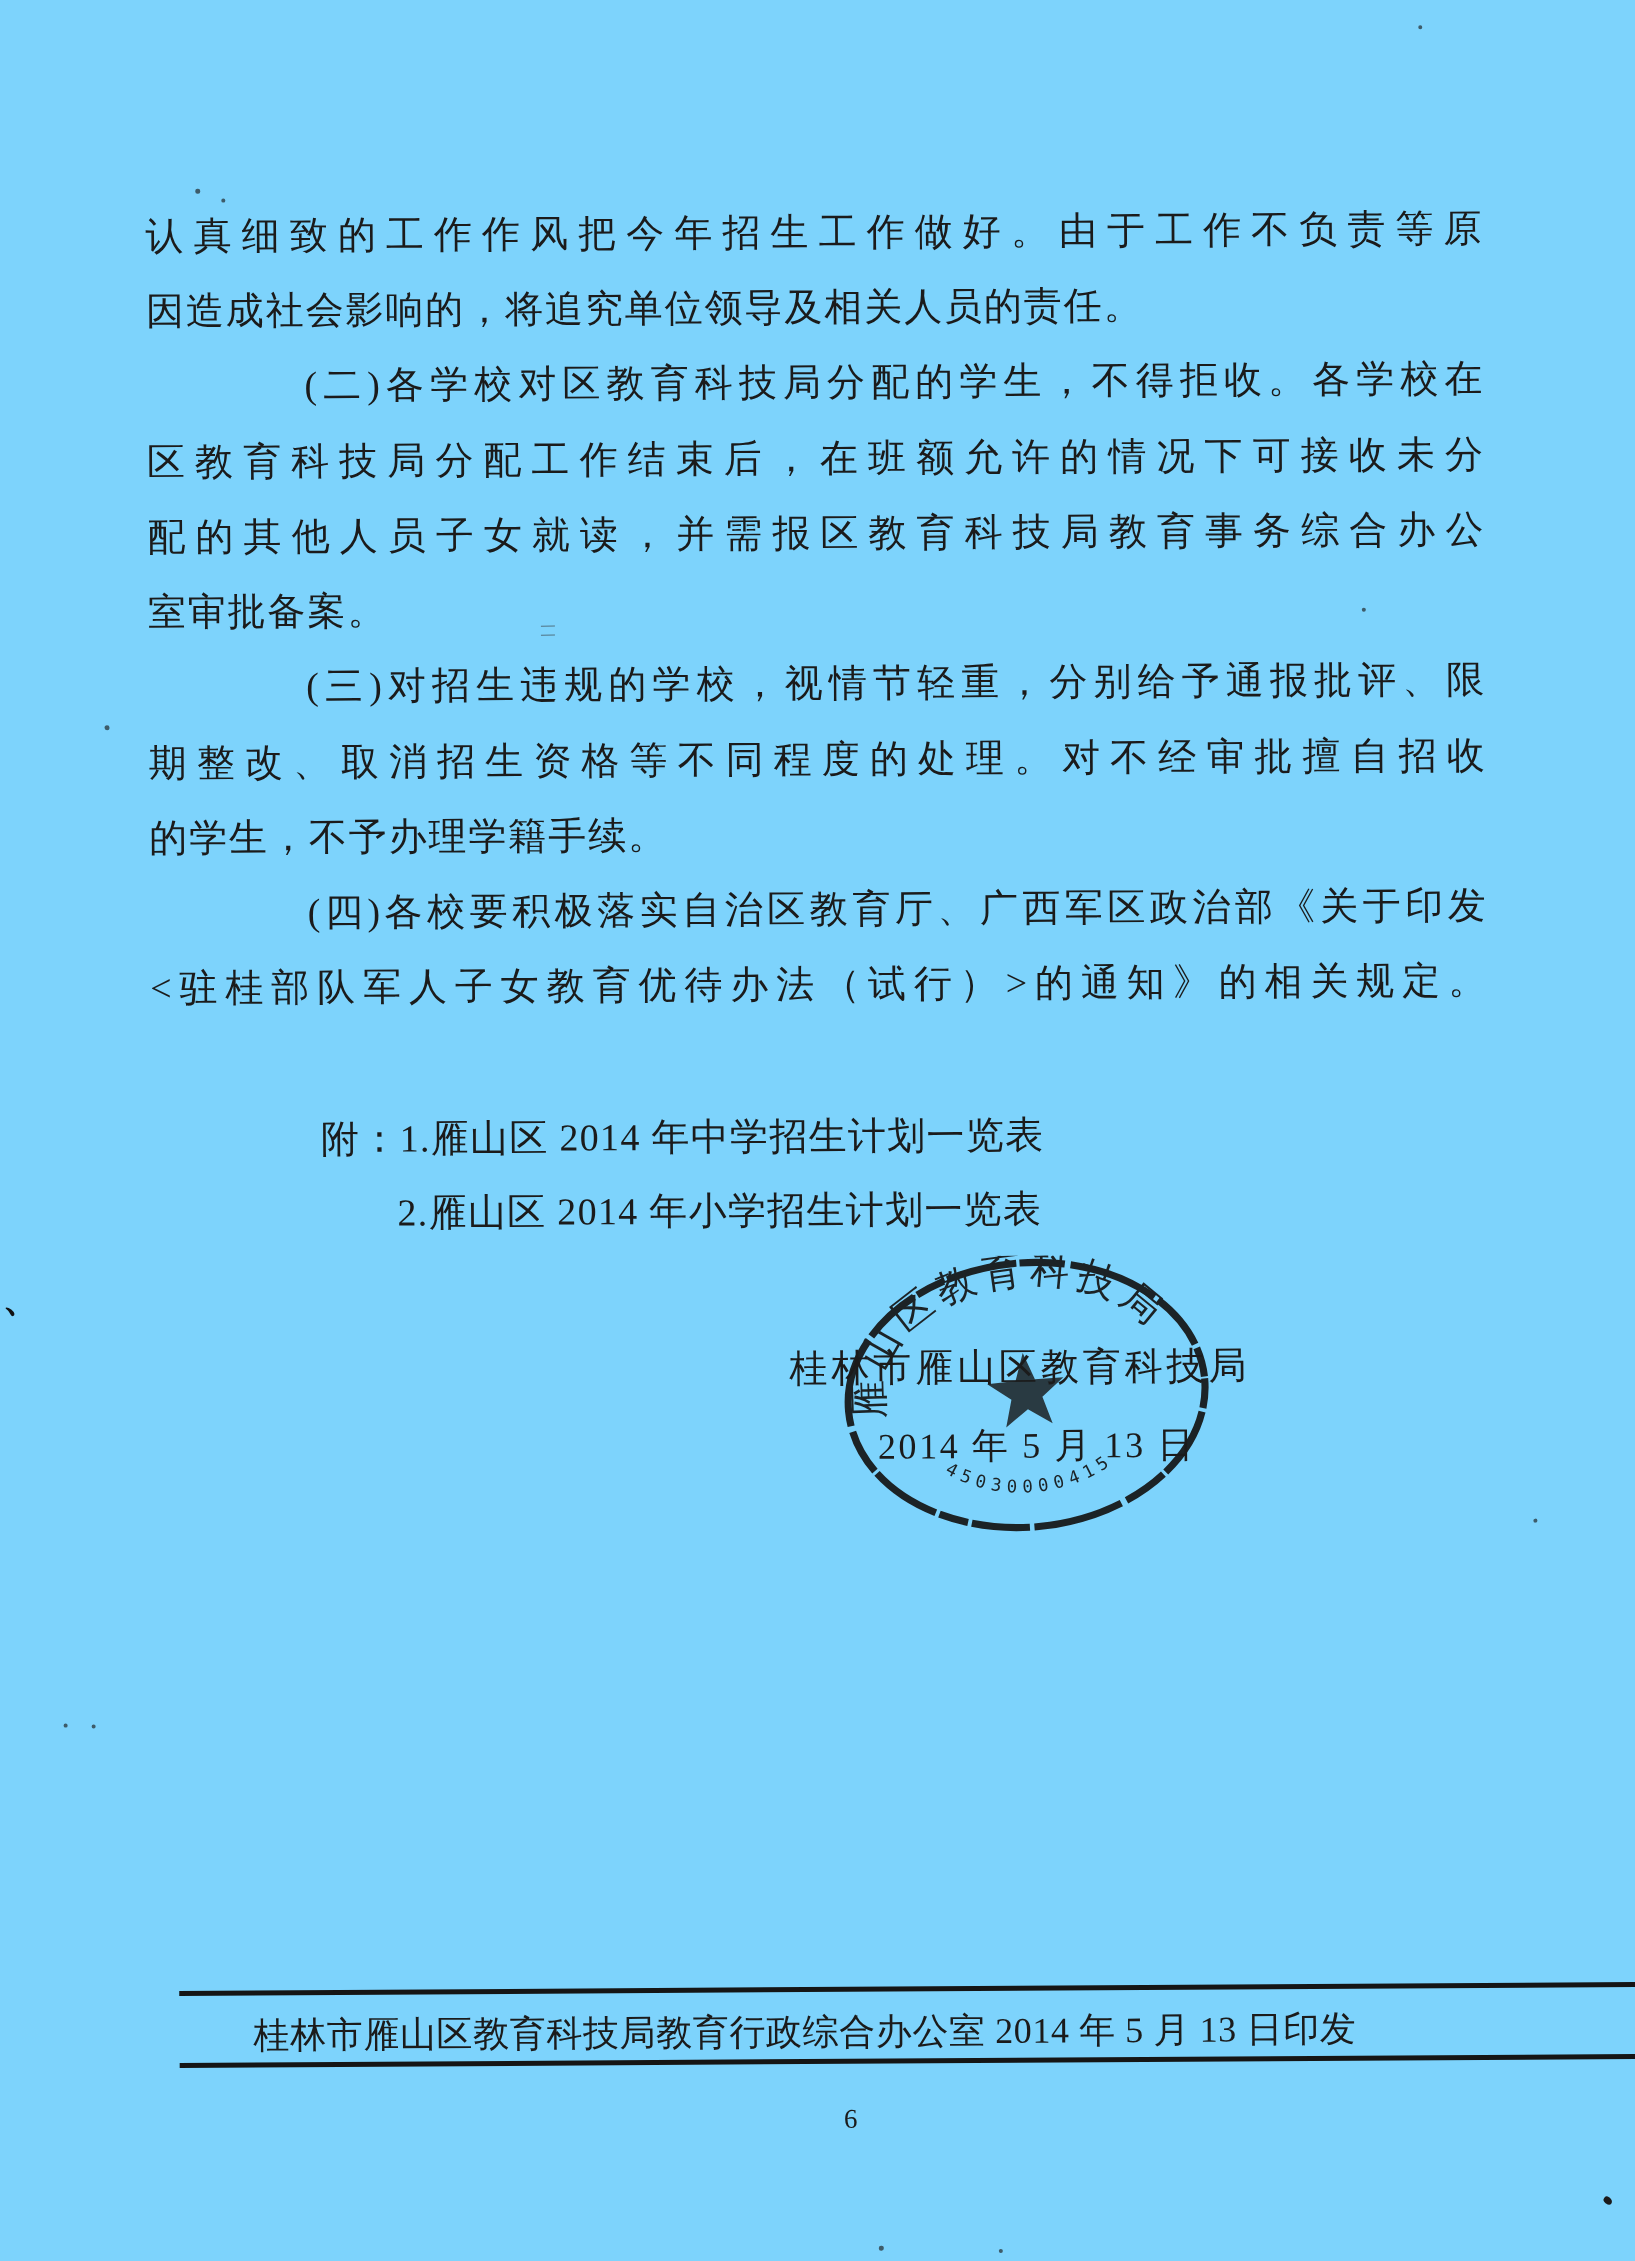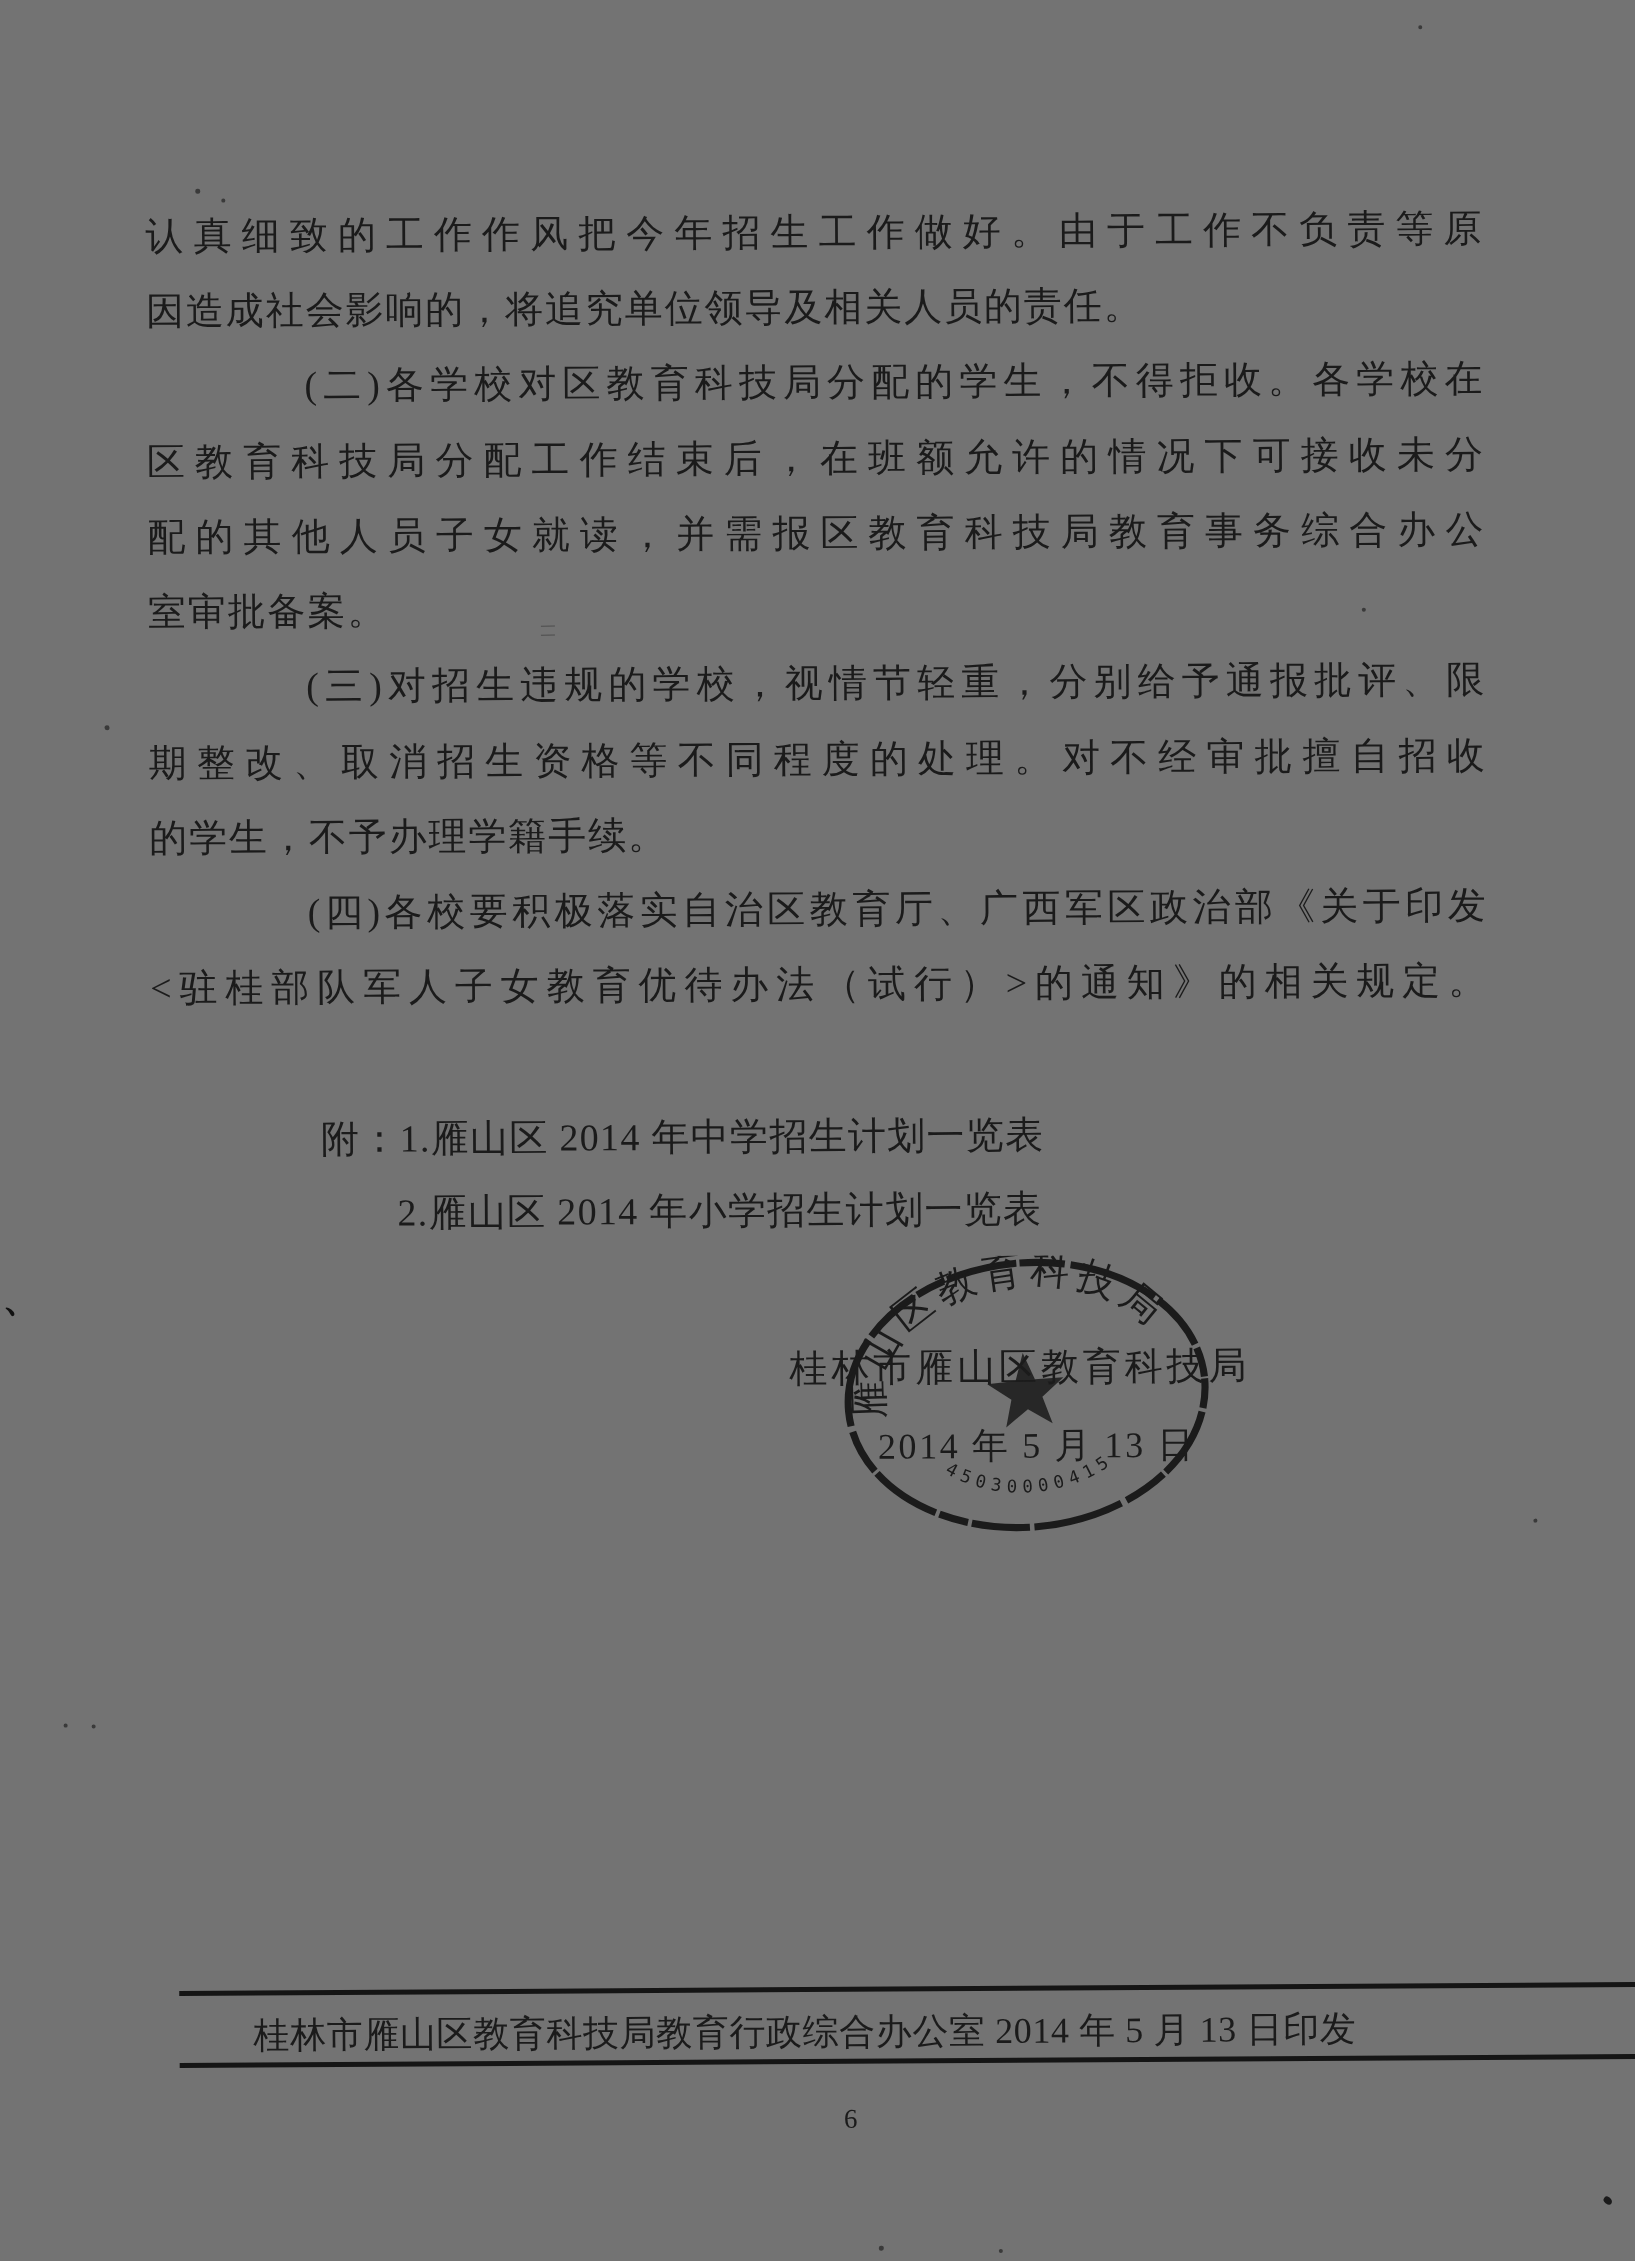--- a/index.html
+++ b/index.html
@@ -1,17 +1,17 @@
 <!DOCTYPE html>
 <html style="font-size:10.4px"><head>
 <meta charset="utf-8">
 <style>
   html,body { margin:0; padding:0; background:#e8e8e8; }
   .page {
-    position:relative; width:1636px; height:2261px; background:#737373;
+    position:relative; width:1636px; height:2261px; background:#7dd3fc;
     font-family:"Liberation Serif","DejaVu Serif",serif; color:#1b1b1b;
     overflow:hidden; margin:0 auto;
   }
   .content { position:absolute; inset:0; transform:rotate(-0.35deg); }
   .bline {
     position:absolute; left:151px; width:1336px; font-size:38px; line-height:42px;
     letter-spacing:1.9px; white-space:nowrap;
   }
   .bline.just { white-space:normal; text-align:justify; text-align-last:justify; letter-spacing:0; }
   .bline.indent { padding-left:158px; width:1178px; }

